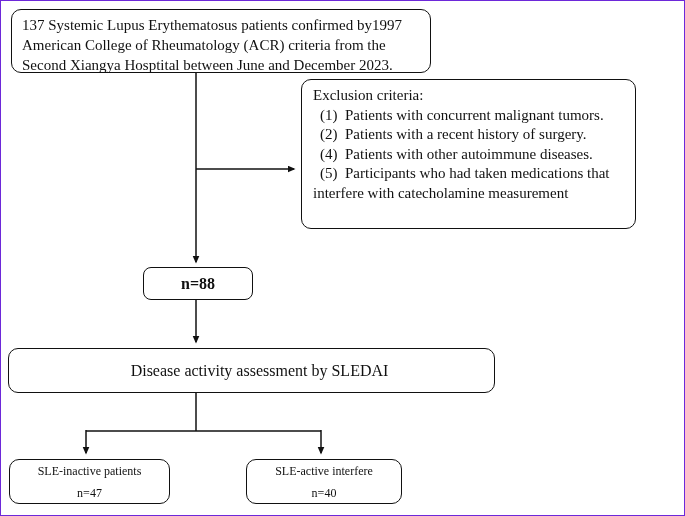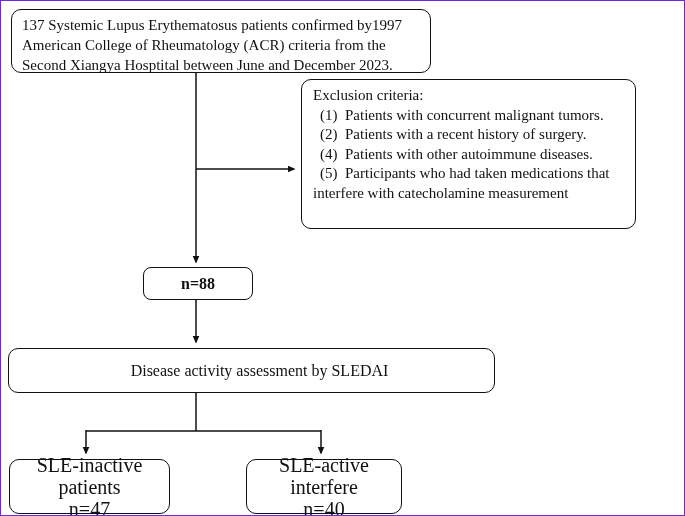--- a/index.html
+++ b/index.html
@@ -73,27 +73,27 @@
     width: 487px;
     height: 45px;
     display: flex;
     align-items: center;
     justify-content: center;
     font-size: 16px;
     padding-left: 16px;
   }
   .leaf-box {
     top: 458px;
-    height: 55px;
+    height: 45px;
     display: flex;
     flex-direction: column;
     align-items: center;
     justify-content: center;
     text-align: center;
-    font-size: 20px;
+    font-size: 12px;
     line-height: 22px;
   }
   .inactive-box { left: 8px;  width: 161px; }
   .active-box   { left: 245px; width: 156px; }
 </style>
 </head>
 <body>
 
 <div class="diagram">
 

